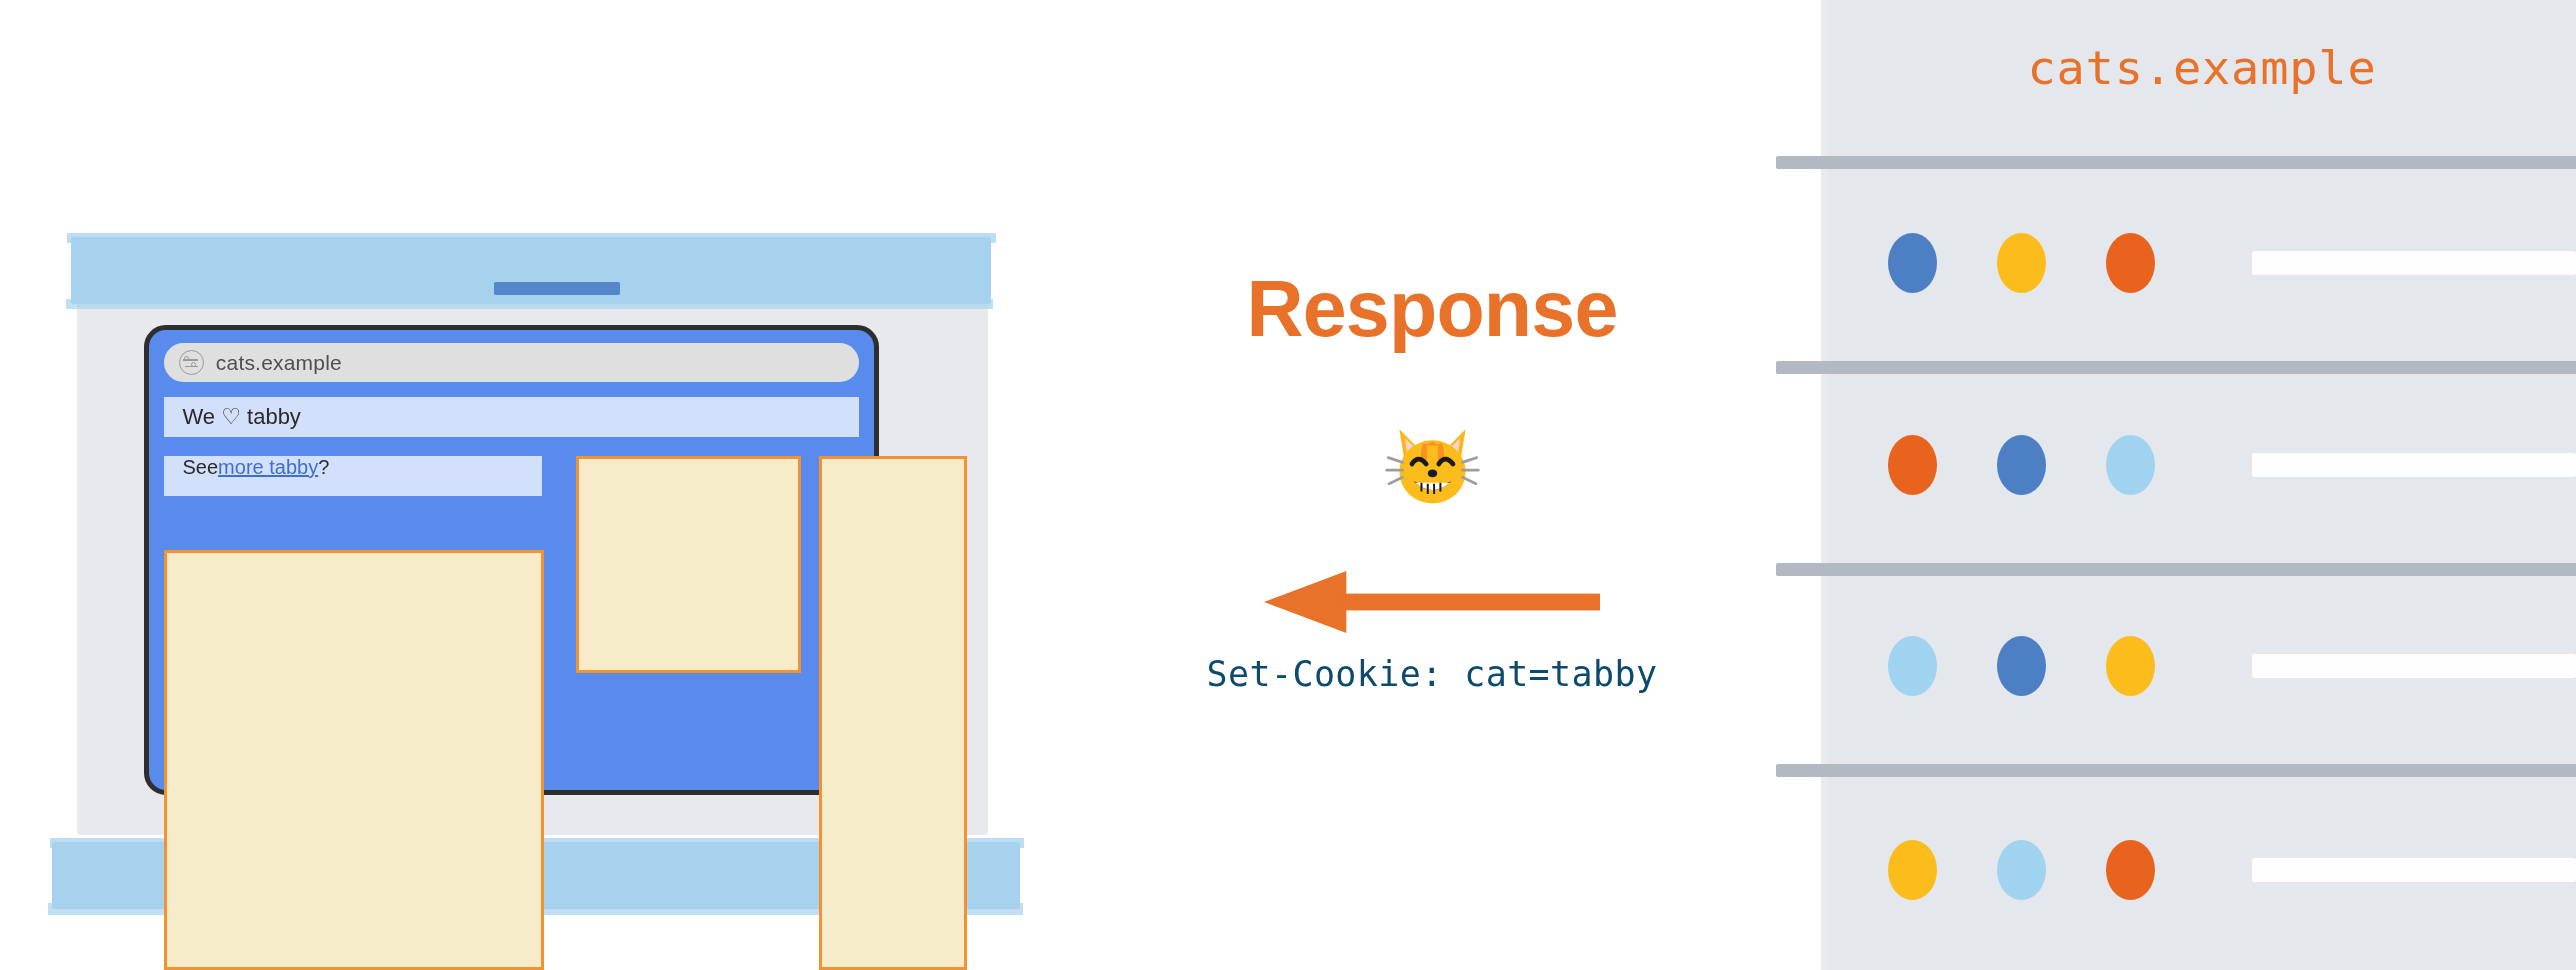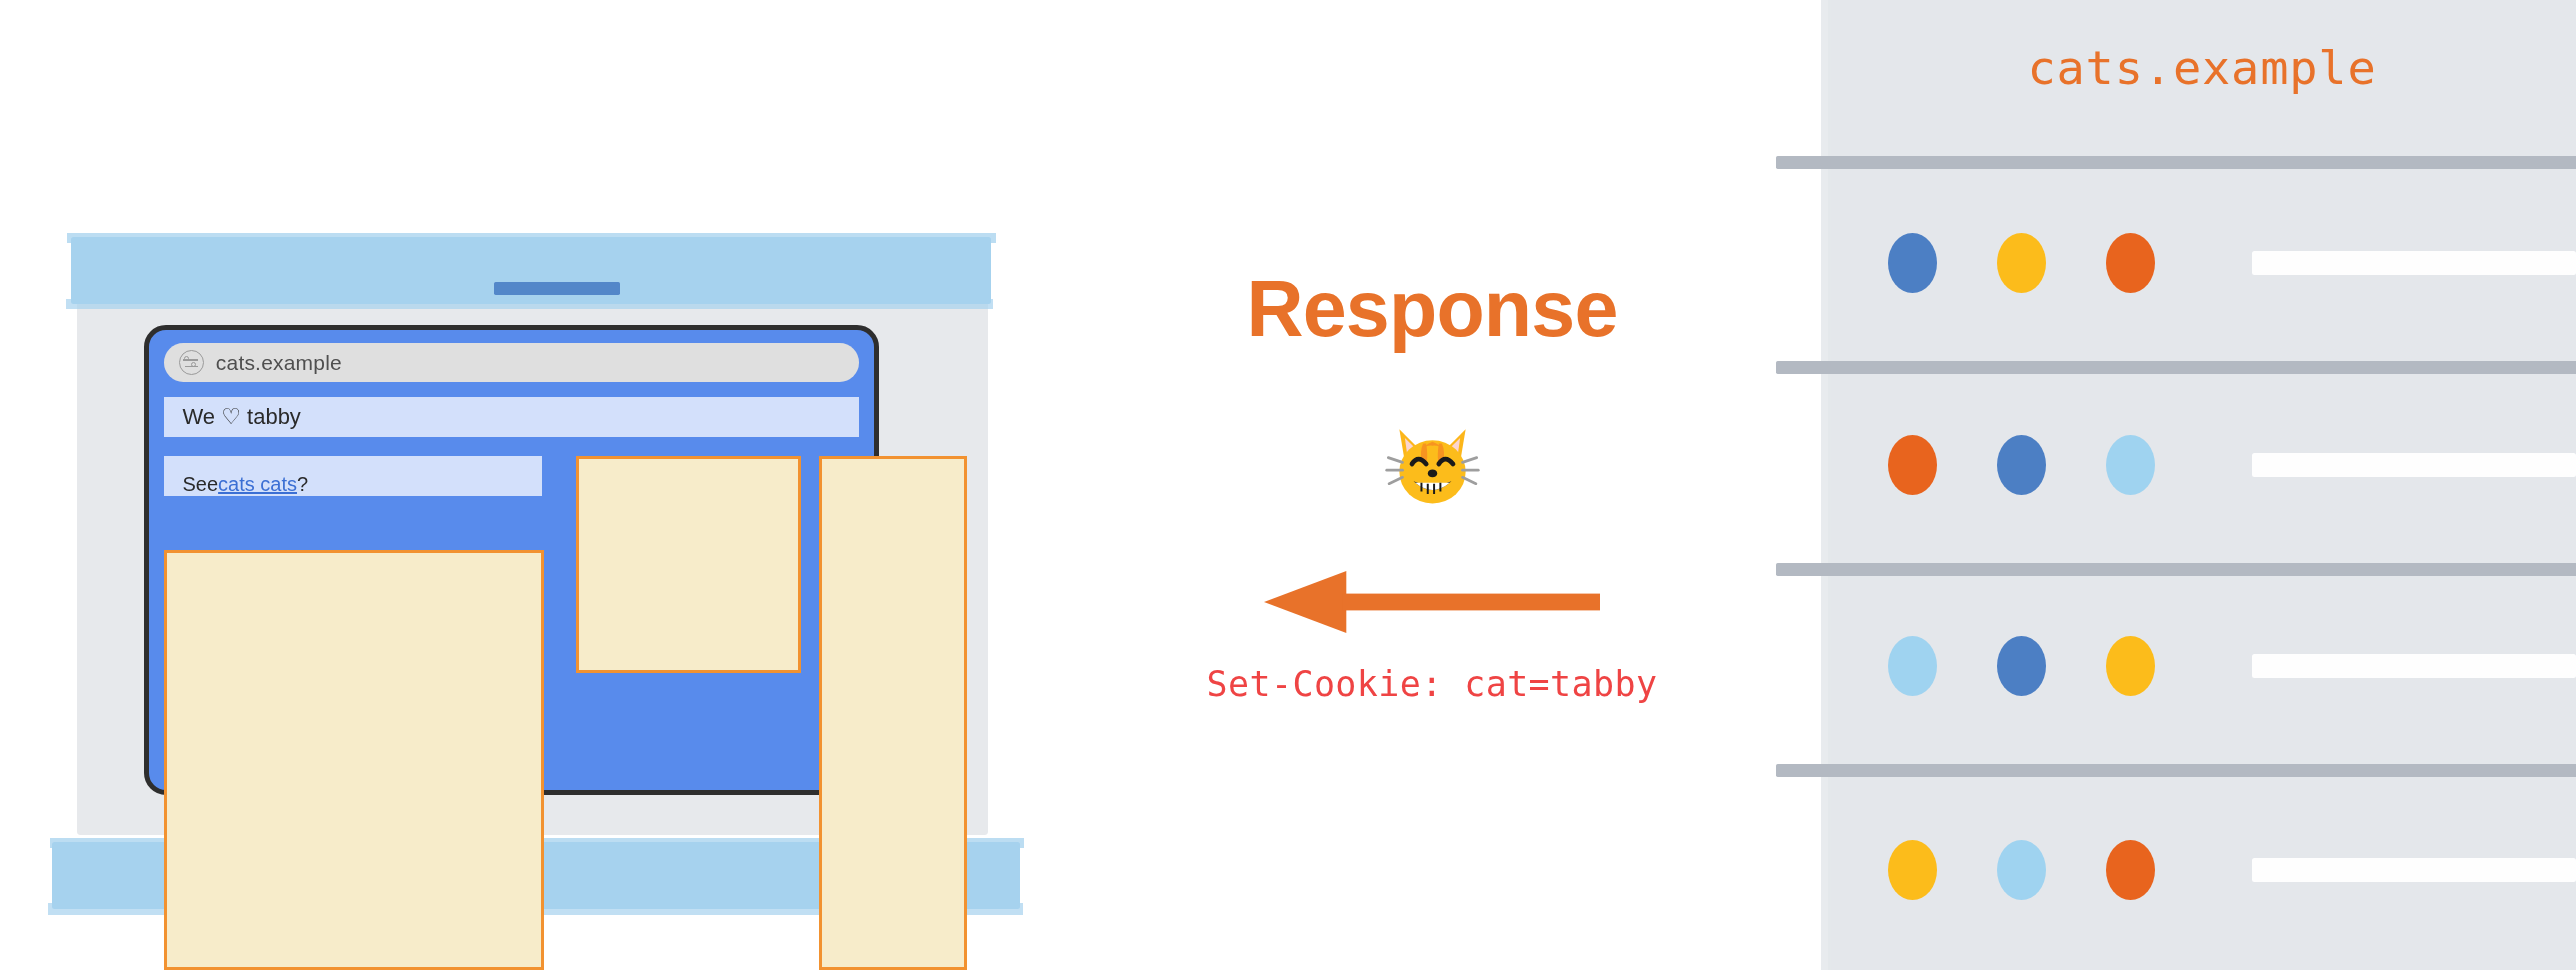--- a/index.html
+++ b/index.html
@@ -152,21 +152,21 @@
     margin-top: 18.5px;
     height: 297px;
   }
   .page-link-bar {
     position: absolute;
     left: 0; top: 0;
     width: 378px;
     height: 40px;
     background: #d3e0fb;
     display: flex;
-    align-items: flex-end;
+    align-items: flex-start;
     padding-left: 18.5px;
     font-size: 20px;
     color: #2a2a2a;
     white-space: nowrap;
   }
   .page-link-bar a {
     color: #3b6fd4;
     text-decoration: underline;
     cursor: pointer;
   }
@@ -203,24 +203,24 @@
   }
   .cat-emoji svg { display: inline-block; }
   .arrow-wrap {
     margin-top: 40px;
     height: 92px;
     display: flex;
     align-items: center;
     justify-content: center;
   }
   .cookie-text {
-    margin-top: 16px;
+    margin-top: 6px;
     font-family: "DejaVu Sans Mono", "Liberation Mono", monospace;
     font-size: 35px;
-    color: #ef4444;
+    color: #0c4a6e;
     letter-spacing: 0.4px;
   }
 
   
   .server {
     position: absolute;
     left: 1828px;
     top: 0px;
     width: 748px;
     height: 970px;
@@ -305,21 +305,21 @@
             <i class="d2"></i>
         </span>
         <span class="addr-text">cats.example</span>
       </div>
 
       <div class="page-heading">We ♡ tabby</div>
 
       <div class="page-body">
         <div class="page-link-bar">
           <span>See </span>
-            <a>cats cats</a>
+            <a>more tabby</a>
             <span>?</span>
         </div>
         <div class="content-box cb-main"></div>
         <div class="content-box cb-top"></div>
         <div class="content-box cb-right"></div>
 
       </div>
 
     </div>
   </div>

